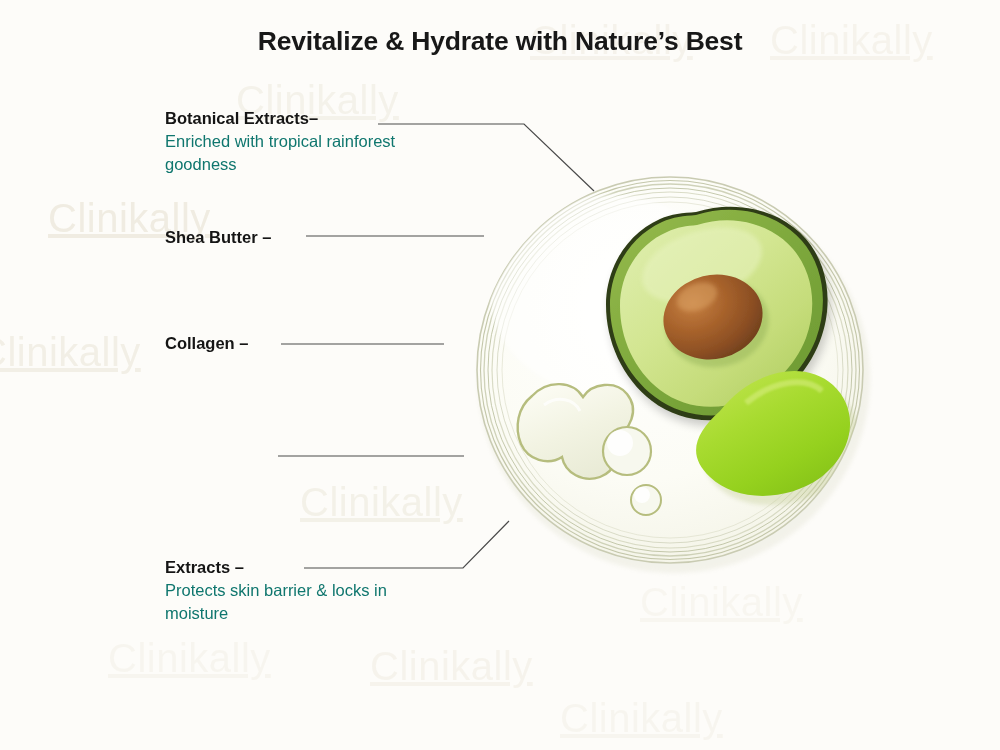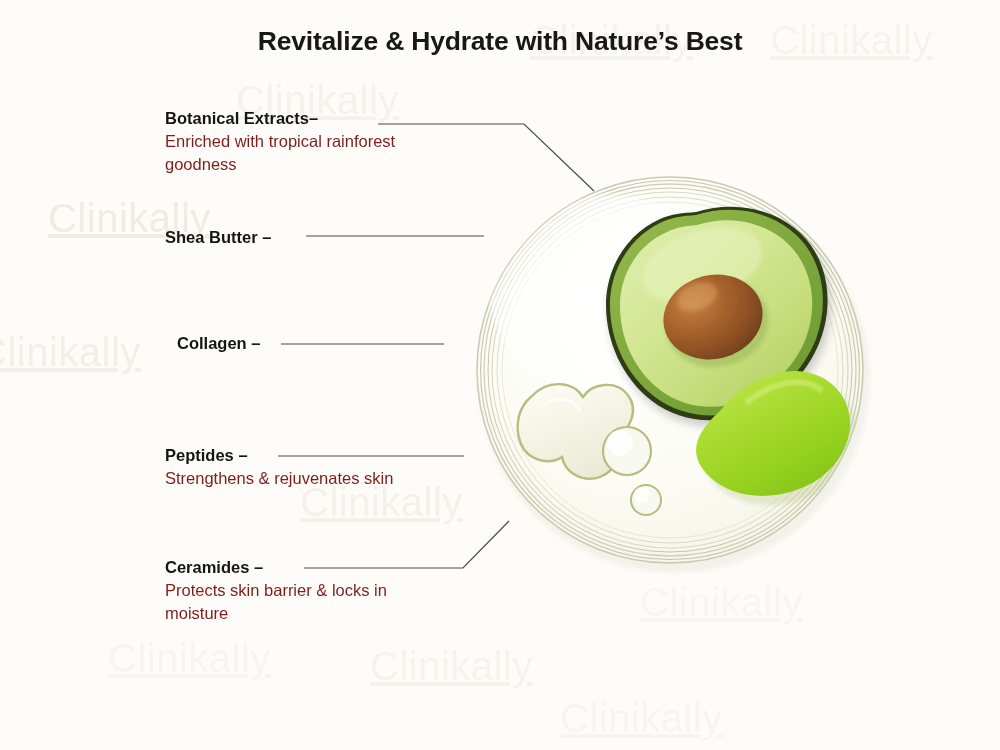--- a/index.html
+++ b/index.html
@@ -59,21 +59,21 @@
     color: #151515;
     font-weight: 700;
     white-space: nowrap;
   }
   .label-head .dash {
     font-weight: 700;
   }
   .label-desc {
     font-size: 16.5px;
     line-height: 22.5px;
-    color: #7f1d1d;
+    color: #0f766e;
     font-weight: 400;
     margin-top: 1px;
   }
 
   
   #leaders {
     position: absolute;
     left: 0;
     top: 0;
     width: 1000px;
@@ -274,33 +274,27 @@
     </div>
     <div class="label-desc">Enriched with tropical rainforest goodness</div>
   </div>
 
   <div class="label-block" style="top:227px;">
     <div class="label-head">
       <span>Shea Butter</span> <span class="dash">–</span>
     </div>
   </div>
 
-  <div class="label-block" style="top:333px;margin-left:12px;">
+  <div class="label-block" style="top:333px;">
     <div class="label-head">
       <span>Collagen</span> <span class="dash">–</span>
     </div>
   </div>
 
-  <div class="label-block" style="top:445px;">
-    <div class="label-head">
-      <span>Peptides</span> <span class="dash">–</span>
-    </div>
-    <div class="label-desc">Strengthens &amp; rejuvenates skin</div>
-  </div>
 
   <div class="label-block" style="top:557px;">
     <div class="label-head">
-      <span>Ceramides</span> <span class="dash">–</span>
+      <span>Extracts</span> <span class="dash">–</span>
     </div>
     <div class="label-desc">Protects skin barrier &amp; locks in moisture</div>
   </div>
 
 </div>
 
 </body></html>

